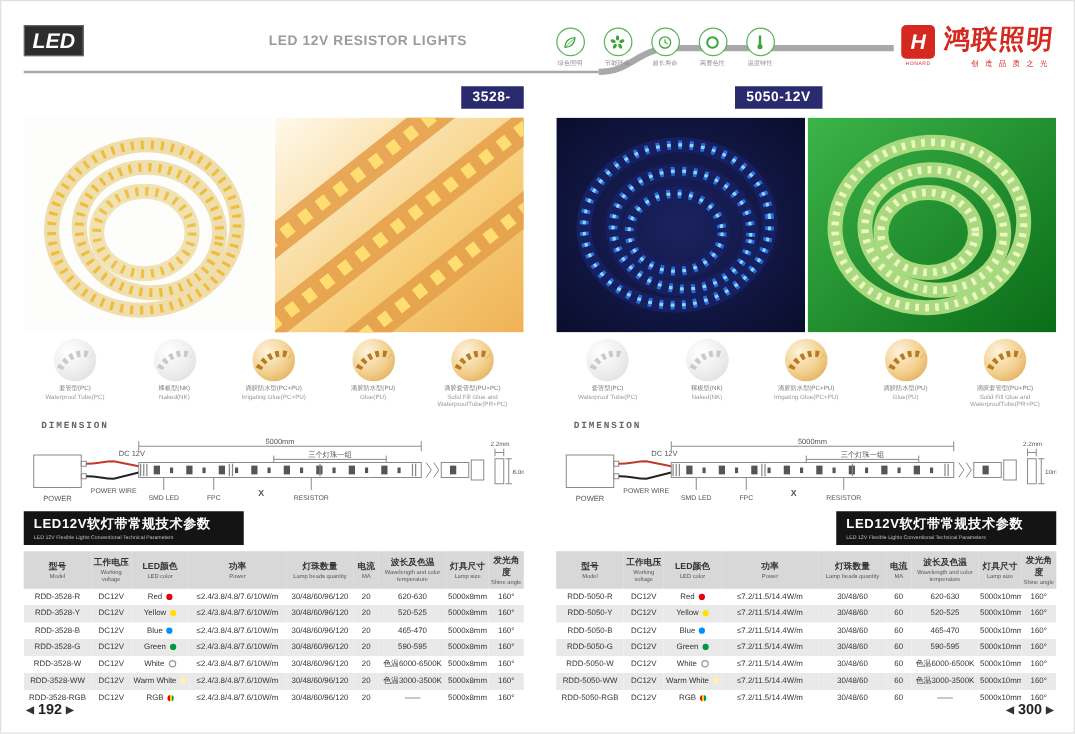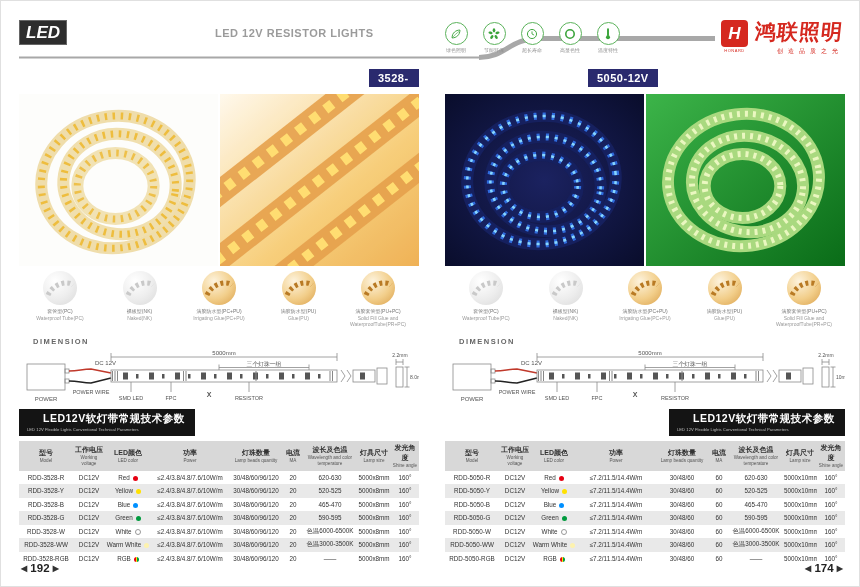--- a/index.html
+++ b/index.html
@@ -29,28 +29,28 @@
   .photo svg{display:block;width:100%;height:100%;}
   
   .types{position:absolute;top:206px;left:2px;width:396px;display:flex;justify-content:space-between;}
   .type{width:78px;text-align:center;}
   .t-circle{width:34px;height:34px;border-radius:50%;margin:0 auto;overflow:hidden;}
   .thumb-white{background:radial-gradient(circle at 35% 30%,#ffffff 0%,#ededed 55%,#d9d9d9 100%);}
   .thumb-amber{background:radial-gradient(circle at 35% 30%,#fdf3dd 0%,#f2ce8a 55%,#d99f49 100%);}
   .t-label{font-size:5px;line-height:6.5px;color:#777;margin-top:3px;}
   .t-label .en{color:#999;}
   
-  .dim-title{position:absolute;top:272px;left:14px;font-size:7.5px;font-weight:bold;letter-spacing:1.5px;color:#666;}
+  .dim-title{position:absolute;top:272px;left:14px;font-size:7.5px;font-weight:bold;letter-spacing:1.5px;color:#666;font-family:Liberation Mono, monospace;}
   .dim-svg{position:absolute;top:283px;left:0;width:400px;height:58px;}
   .dim-svg text{fill:#555;font-family:"Liberation Sans",sans-serif;}
   .dim-svg .ln{stroke:#8a8a8a;fill:none;stroke-width:.8;}
   
   .param-title{position:absolute;top:344px;width:176px;height:27px;background:#141414;color:#fff;padding:3px 8px 0 8px;box-sizing:border-box;}
   .page-0 .param-title{left:0;} .page-1 .param-title{right:0;}
-  .param-title .t1{font-size:10.5px;font-weight:bold;letter-spacing:.5px;white-space:nowrap;margin-left:16px;}
+  .param-title .t1{font-size:10.5px;font-weight:bold;letter-spacing:.5px;white-space:nowrap;}
   .param-title .t2{font-size:4.2px;color:#bdbdbd;margin-top:1px;white-space:nowrap;}
   .spec{position:absolute;top:376px;left:0;width:400px;border-collapse:collapse;table-layout:fixed;}
   .spec th{background:#d8d8d8;padding:2px 1px;vertical-align:middle;}
   .spec th .cn{font-size:7px;font-weight:bold;color:#333;}
   .spec th .en{font-size:4.6px;font-weight:normal;color:#555;line-height:5.5px;}
   .spec td{font-size:6.3px;color:#333;text-align:center;padding:0 1px;height:13.5px;white-space:nowrap;overflow:hidden;}
   .spec tbody tr:nth-child(even){background:#e9e9e9;}
   .dot{display:inline-block;width:5px;height:5px;border-radius:50%;margin-left:3px;vertical-align:middle;}
   .dot.white{background:#fff;border:1px solid #999;box-sizing:border-box;width:6px;height:6px;}
   .dot.multi{background:linear-gradient(90deg,#e60012 33%,#ffd900 33%,#ffd900 66%,#009a3e 66%);}
@@ -741,18 +741,18 @@
             <td>60</td>
             <td>——</td>
             <td>5000x10mm</td>
             <td>160°</td>
           </tr>
         </tbody>
     </table>
 
     <div class="page-no">
       <span class="arr">◀</span>
-      <span>174</span>
+      <span>300</span>
       <span class="arr">▶</span>
     </div>
   </div>
 
 </div>
 
 </body></html>

